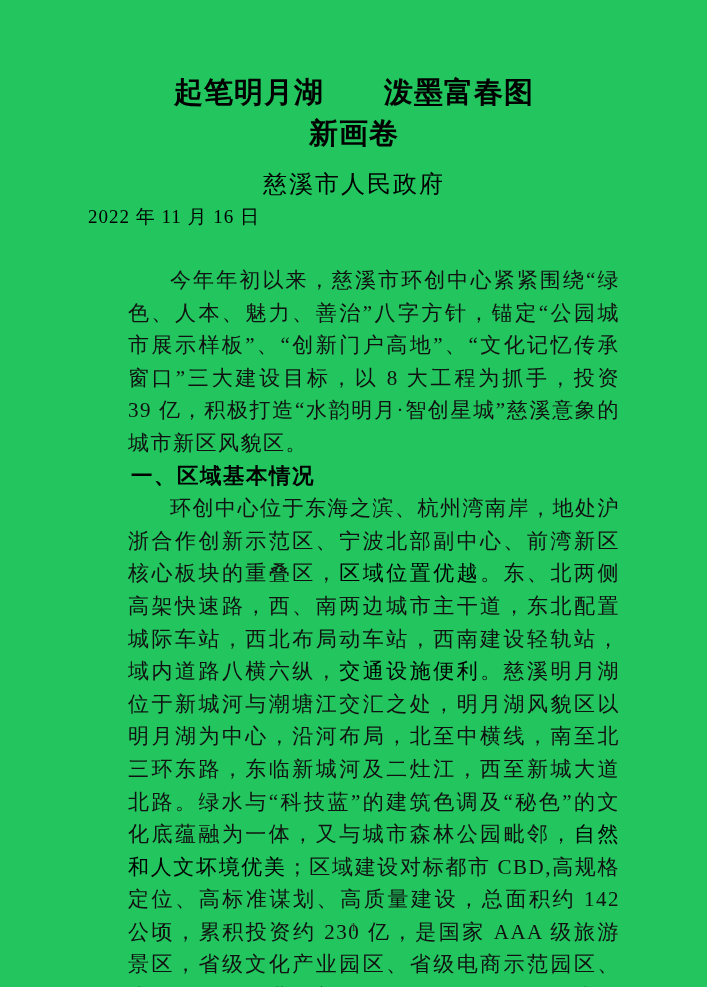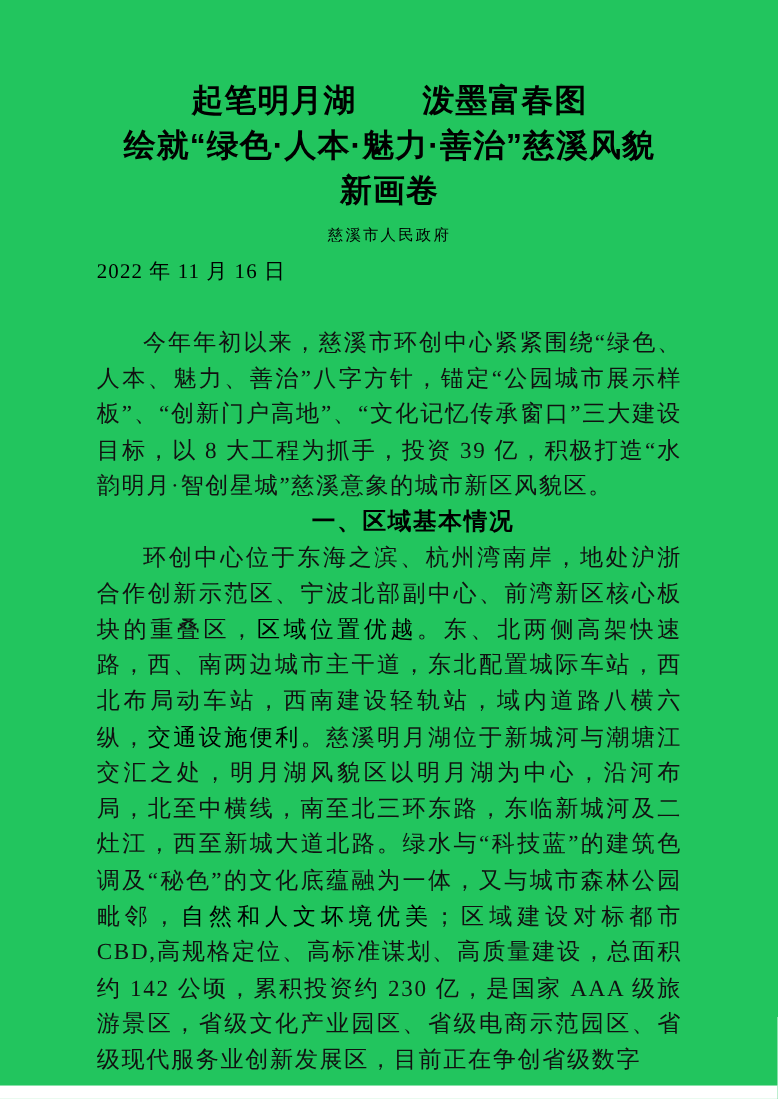--- a/index.html
+++ b/index.html
@@ -20,23 +20,23 @@
     text-align: center;
     font-family: "Liberation Sans", "DejaVu Sans", sans-serif;
     font-weight: 700;
     font-size: 29px;
     line-height: 41px;
     letter-spacing: 1px;
     color: #000000;
   }
   .title-line { display: block; }
   .author {
-    margin-top: 7px;
+    margin-top: 17px;
     text-align: center;
-    font-size: 14px;
+    font-size: 24px;
     line-height: 26px;
     letter-spacing: 2px;
     font-family: "Liberation Serif", "DejaVu Serif", serif;
   }
   .date {
     margin-top: 7px;
     font-size: 19px;
     line-height: 26px;
     letter-spacing: 1px;
     font-family: "Liberation Serif", "DejaVu Serif", serif;
@@ -45,54 +45,53 @@
     margin-top: 34px;
   }
   .para {
     font-size: 21px;
     line-height: 32.6px;
     letter-spacing: 1.5px;
     text-align: justify;
     text-indent: 2em;
     font-family: "Liberation Serif", "DejaVu Serif", serif;
     color: #111111;
+    margin-left: 40px;
   }
   .para .run-bold {
     font-weight: 400;
     color: #000000;
   }
   .heading {
     font-size: 21.5px;
     line-height: 32.6px;
     letter-spacing: 1.5px;
     text-indent: 2em;
     font-weight: 700;
     font-family: "Liberation Sans", "DejaVu Sans", sans-serif;
     color: #000000;
-    text-align: center;
   }
   .page-number {
     position: absolute;
     bottom: 52px;
     left: 0;
     width: 100%;
     text-align: center;
     font-size: 13px;
     color: #333333;
     font-family: "Liberation Serif", "DejaVu Serif", serif;
   }
 </style>
 </head>
 <body>
 
 <div class="page">
   <div class="content">
     <h1 class="title">
       <span class="title-line">起笔明月湖　　泼墨富春图</span>
-      <span class="title-line">绘就“绿色·人本·魅力·善治”慈溪风貌</span>
       <span class="title-line">新画卷</span>
     </h1>
     <div class="author">慈溪市人民政府</div>
     <div class="date">2022 年 11 月 16 日</div>
     <div class="body-text" id="body-content">
         <p class="para"><span class="run">今年年初以来，慈溪市环创中心紧紧围绕“绿色、人本、魅力、善治”八字方针，锚定“公园城市展示样板”、“创新门户高地”、“文化记忆传承窗口”三大建设目标，以 8 大工程为抓手，投资 39 亿，积极打造“水韵明月·智创星城”慈溪意象的城市新区风貌区。</span></p>
         <p class="heading"><span class="run-bold">一、区域基本情况</span></p>
         <p class="para"><span class="run">环创中心位于东海之滨、杭州湾南岸，地处沪浙合作创新示范区、宁波北部副中心、前湾新区核心板块的重叠区，</span><span class="run-bold">区域位置优越</span><span class="run">。东、北两侧高架快速路，西、南两边城市主干道，东北配置城际车站，西北布局动车站，西南建设轻轨站，域内道路八横六纵，</span><span class="run-bold">交通设施便利</span><span class="run">。慈溪明月湖位于新城河与潮塘江交汇之处，明月湖风貌区以明月湖为中心，沿河布局，北至中横线，南至北三环东路，东临新城河及二灶江，西至新城大道北路。绿水与“科技蓝”的建筑色调及“秘色”的文化底蕴融为一体，又与城市森林公园毗邻，</span><span class="run-bold">自然和人文坏境优美</span><span class="run">；区域建设对标都市 CBD,高规格定位、高标准谋划、高质量建设，总面积约 142 公顷，累积投资约 230 亿，是国家 AAA 级旅游景区，省级文化产业园区、省级电商示范园区、省级现代服务业创新发展区，目前正在争创省级数字</span></p>
       </div>
   </div>

